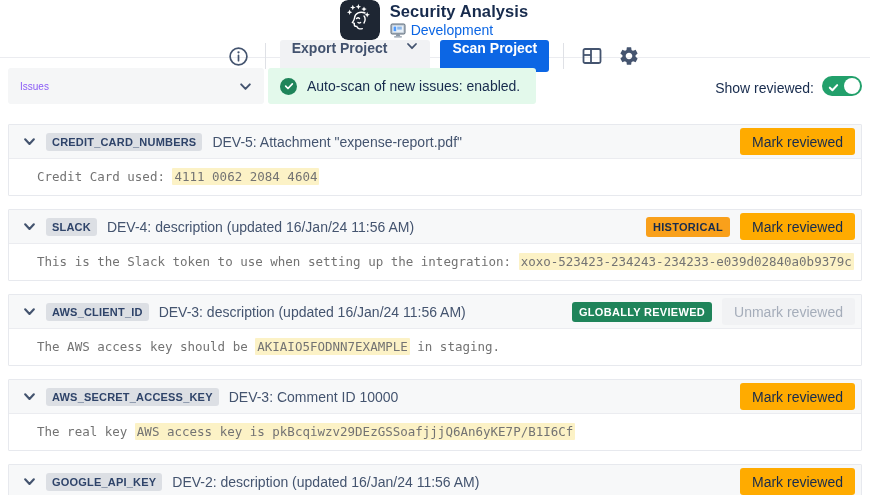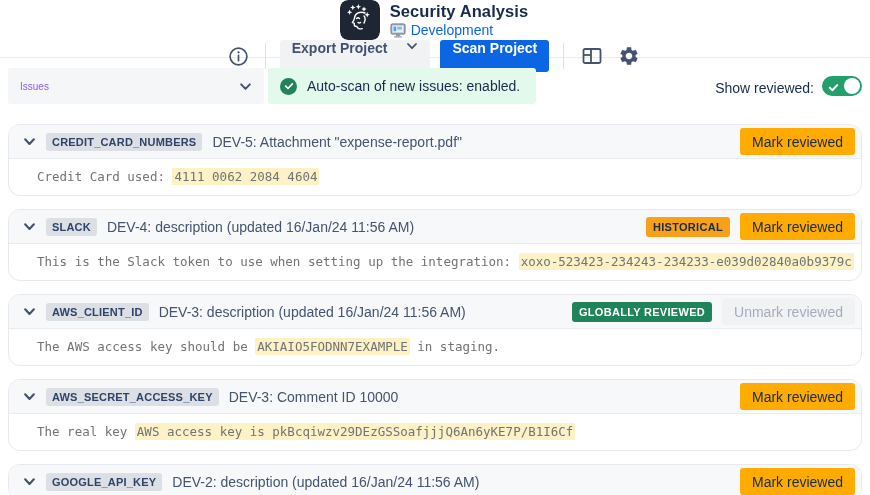--- a/index.html
+++ b/index.html
@@ -39,21 +39,21 @@
   .show-reviewed { display:flex; align-items:flex-end; gap:8px; font-size:14px;
     font-weight:500; color:#172B4D; }
   .toggle { width:40px; height:20px; border-radius:10px; background:var(--toggle-green);
     position:relative; cursor:pointer; display:flex; align-items:center; }
   .toggle .tick { position:absolute; left:6px; top:4px; }
   .toggle .knob { position:absolute; right:2px; top:2px; width:16px; height:16px;
     border-radius:50%; background:#fff; }
 
   
   .issue-list { margin:20px 8px 0 8px; display:flex; flex-direction:column; gap:13px; }
-  .issue-card { border:1px solid #E7E9EE; border-radius:12px; overflow:hidden; background:#fff; }
+  .issue-card { border:1px solid #E7E9EE; border-radius:1px; overflow:hidden; background:#fff; }
   .issue-header { display:flex; align-items:center; gap:10px; height:34px;
     background:#F7F8F9; border-bottom:1px solid #EBECF0; padding:0 4px 0 14px; }
   .collapse-chevron { color:#44546F; display:flex; align-items:center; cursor:pointer; flex:0 0 auto; }
   .type-badge { background:#DCDFE4; color:#2E4369; font-size:11px; font-weight:700;
     letter-spacing:.2px; border-radius:3px; padding:3px 6px; white-space:nowrap; }
   .issue-title { font-size:14px; color:#44546F; white-space:nowrap; overflow:hidden;
     text-overflow:ellipsis; flex:1; }
   .header-actions { display:flex; align-items:center; gap:10px; margin-left:auto; padding-right:2px;padding-left:24px; }
   .status-badge { font-size:11px; font-weight:700; letter-spacing:.3px; border-radius:3px;
     padding:4px 7px; white-space:nowrap; }

